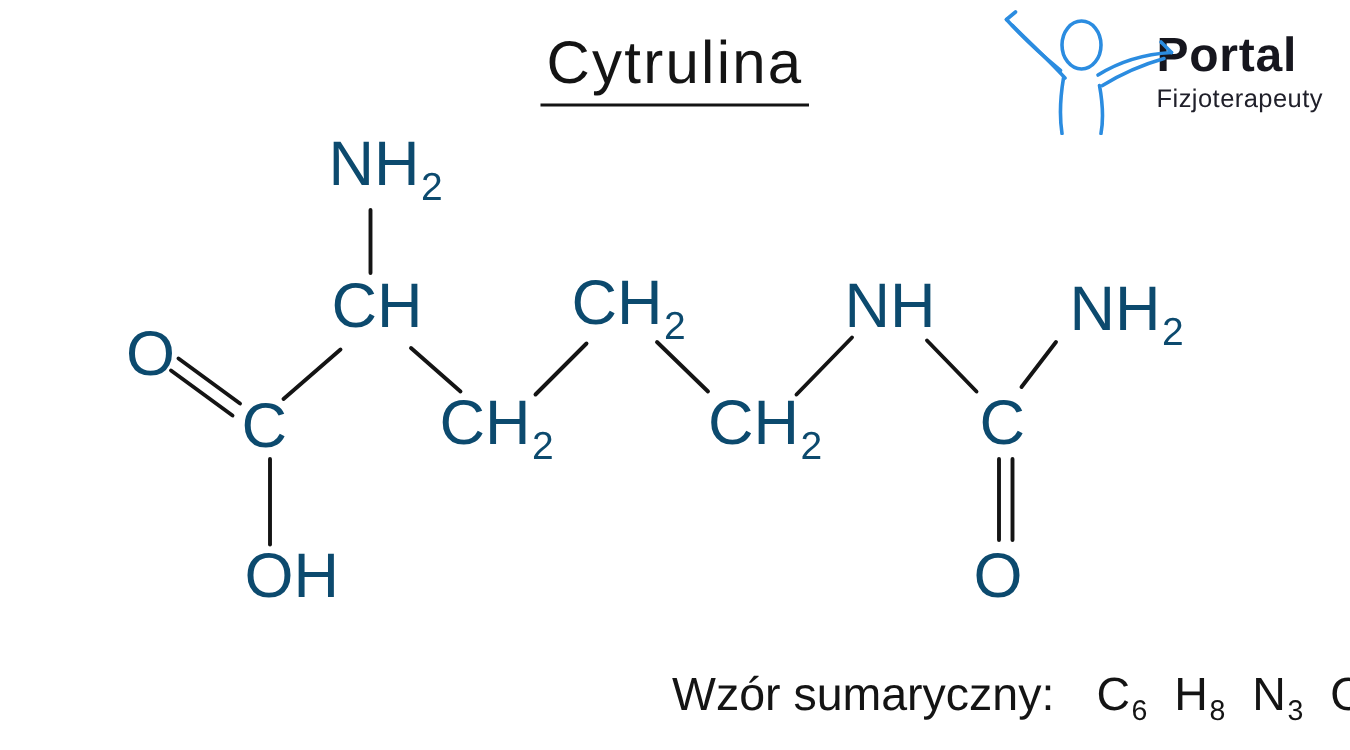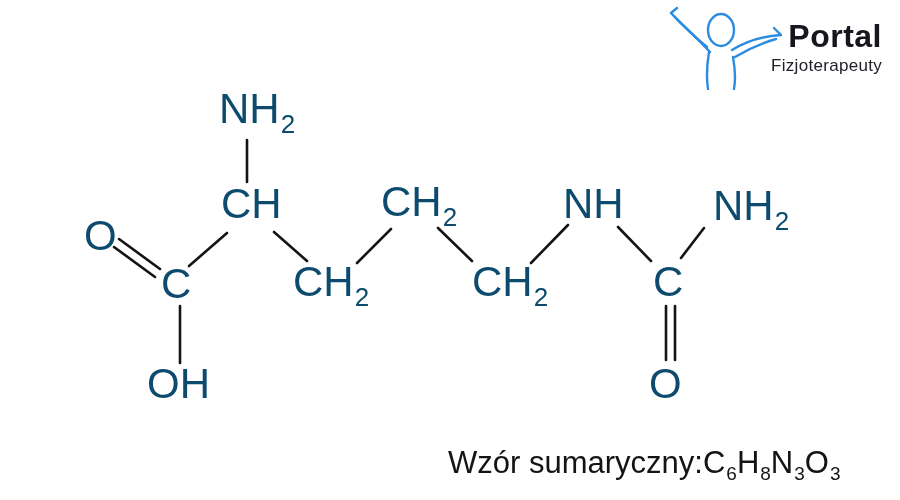--- a/index.html
+++ b/index.html
@@ -9,56 +9,59 @@
   }
   
   .title-wrap{position:absolute;top:22px;left:50%;transform:translateX(-50%);}
   .title{
     display:inline-block;font-size:40px;letter-spacing:1.5px;color:#141414;
     padding:0 4px 7px 4px;border-bottom:2.5px solid #141414;line-height:1;
   }
   
   .logo{position:absolute;top:6px;right:18px;display:flex;align-items:flex-start;}
   .logo-figure{position:relative;width:122px;height:84px;margin-right:-14px;}
-  .logo-text{padding-top:14px;text-align:right;}
+  .logo-text{padding-top:14px;}
   .logo-name{font-size:32px;font-weight:bold;color:#16161e;line-height:1;letter-spacing:0.5px;}
   .logo-sub{font-size:17px;color:#20202a;line-height:1;margin-top:5px;letter-spacing:0.3px;}
   
   .bonds{position:absolute;left:0;top:0;width:900px;height:500px;}
   .atom{
     position:absolute;font-size:42px;line-height:1;color:#0c4a6e;white-space:nowrap;
     letter-spacing:0;
   }
   .atom sub{font-size:26px;line-height:0;vertical-align:-10px;margin-left:1px;}
   .a-amine   {left:219px;top:88px;}
   .a-ch      {left:221px;top:183px;}
   .a-cooh-c  {left:161px;top:263px;}
   .a-cooh-o  {left:84px; top:215px;}
-  .a-oh      {left:147px;top:363px;}
+  .a-oh      {left:163px;top:363px;}
   .a-ch2a    {left:293px;top:261px;}
   .a-ch2b    {left:381px;top:181px;}
   .a-ch2c    {left:472px;top:261px;}
   .a-nh      {left:563px;top:183px;}
   .a-urea-c  {left:653px;top:261px;}
   .a-urea-o  {left:649px;top:363px;}
   .a-amide   {left:713px;top:185px;}
   
   .formula{
     position:absolute;left:448px;top:444px;font-size:31px;color:#141414;
     white-space:nowrap;line-height:1.2;
   }
   .formula sub{font-size:19px;line-height:0;vertical-align:-7px;margin-left:1px;}
-  .fpart{margin-left:0;}
-  .formula .flabel{}
+  .fpart{margin-left:18px;}
+  .formula .flabel{margin-right:10px;}
 </style>
 </head>
 <body>
 
 <div class="page">
 
+  <div class="title-wrap">
+    <span class="title">Cytrulina</span>
+  </div>
 
   <div class="logo">
     <svg class="logo-figure" viewBox="0 0 122 84">
       <g fill="none" stroke="#2b8ce0" stroke-width="2.4" stroke-linecap="round" stroke-linejoin="round">
         <ellipse cx="58" cy="24" rx="13" ry="16"></ellipse>
 
         <path d="M44,41 C32,31 18,18 8,7"></path>
         <path d="M8,7 L14,2"></path>
         <path d="M12,11 C23,22 35,33 47,46"></path>
 

